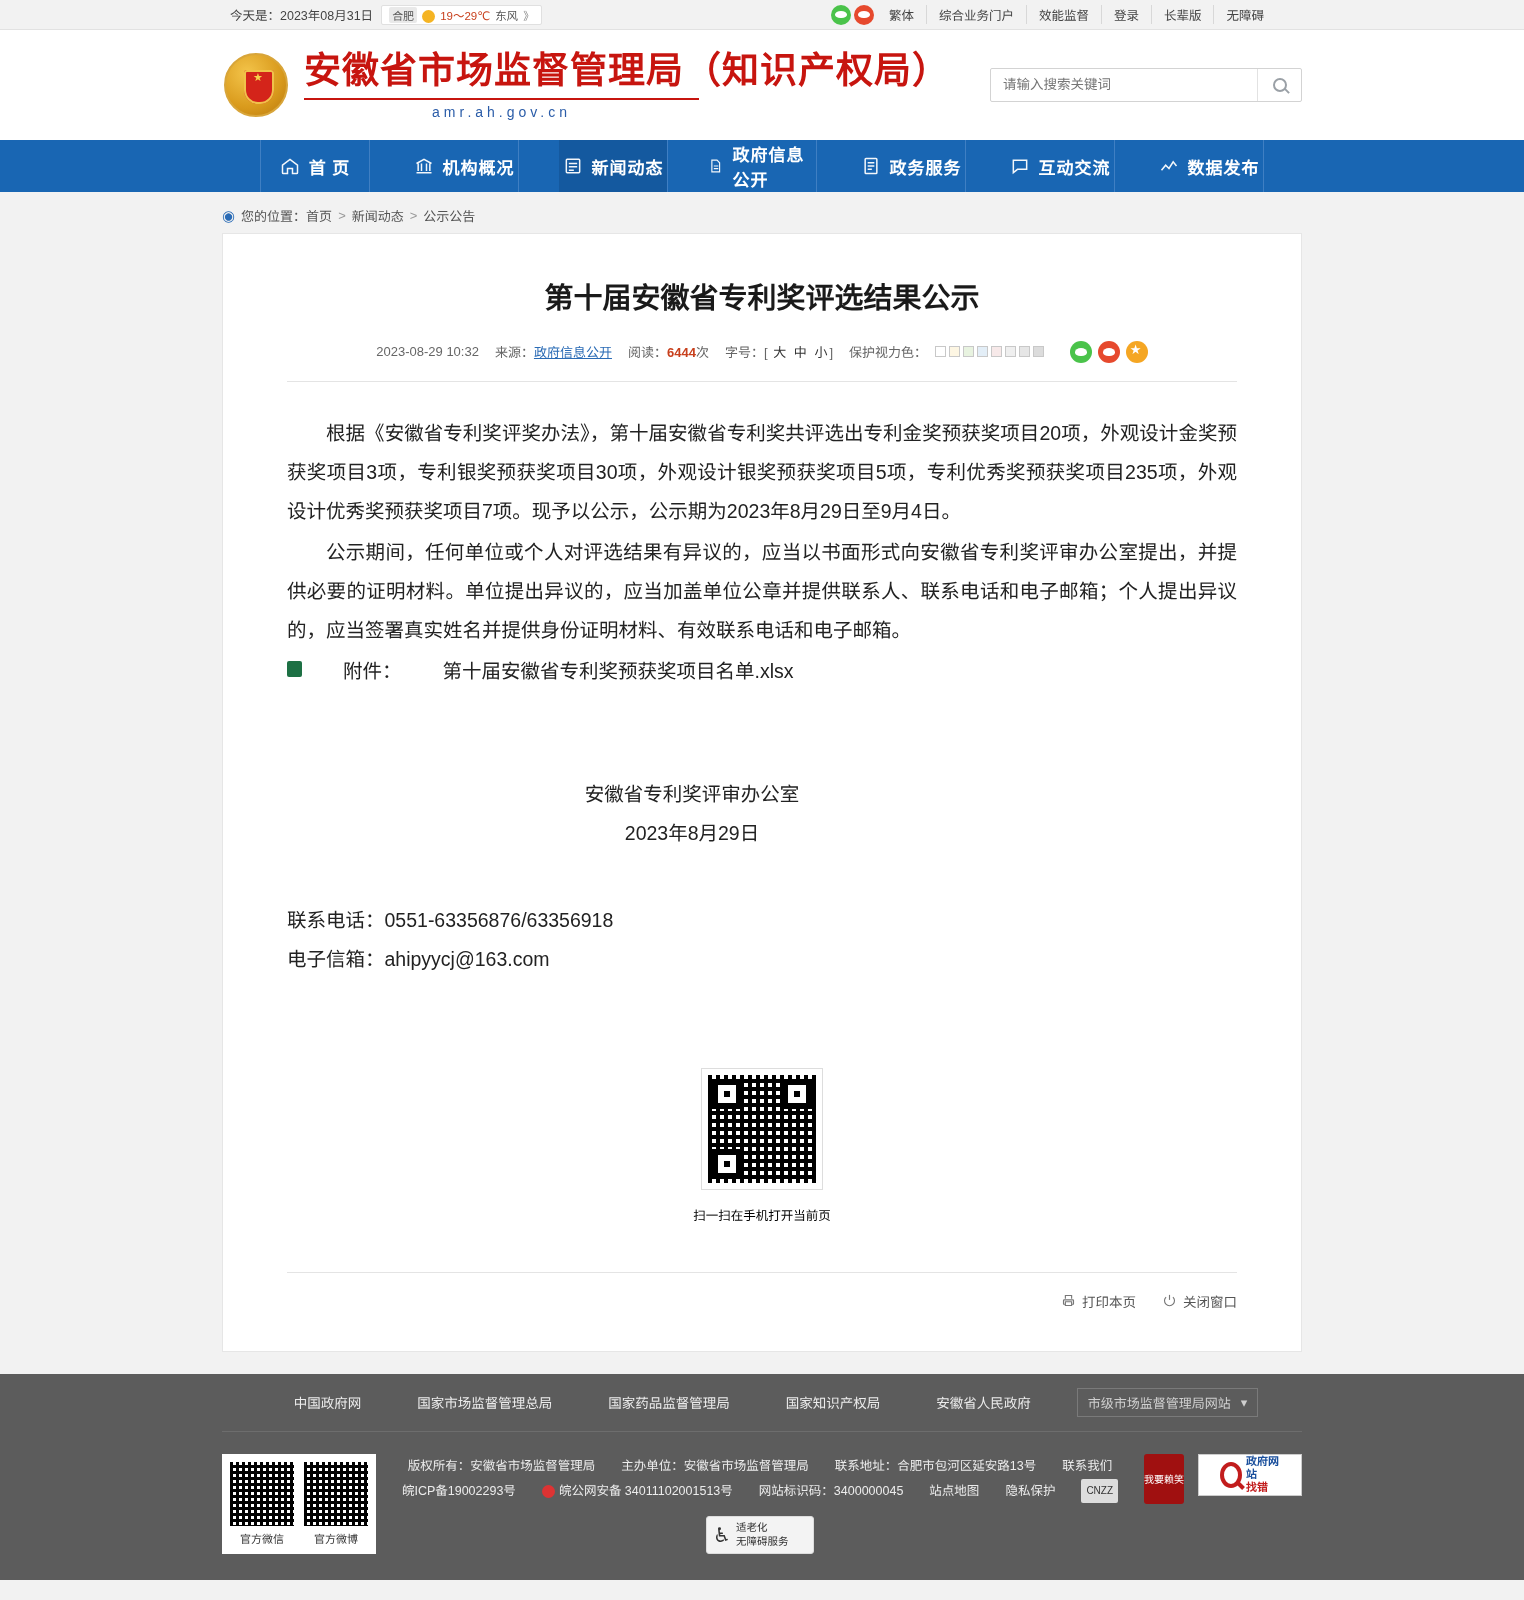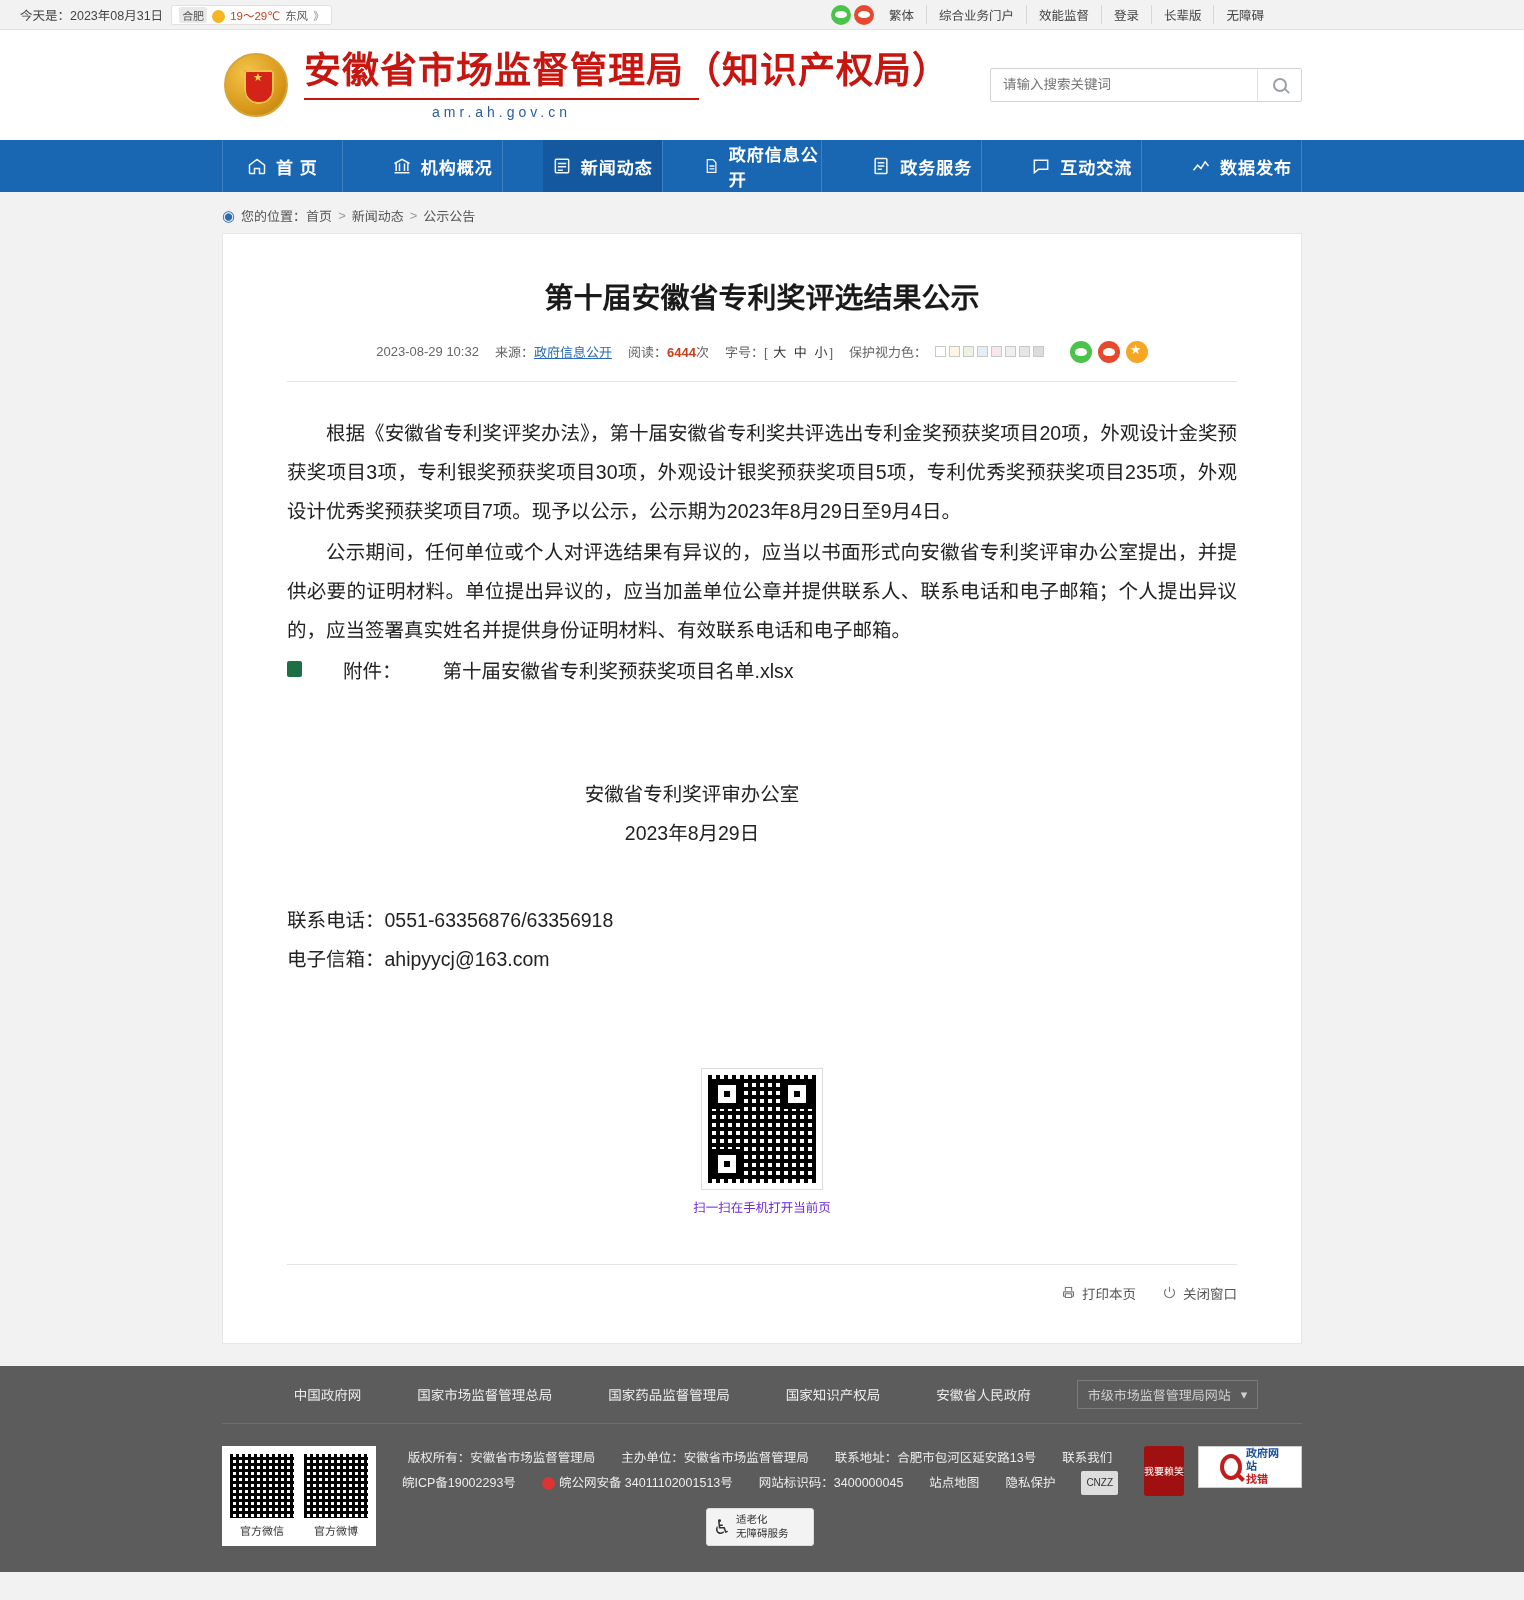--- a/index.html
+++ b/index.html
@@ -14,21 +14,21 @@
   .topbar {
     height: 30px;
     background: #f2f2f2;
     border-bottom: 1px solid #e2e2e2;
     display: flex;
     align-items: center;
     font-size: 12.5px;
     color: #444;
     padding: 0 20px;
   }
-  .topbar-left { display: flex; align-items: center; gap: 8px; }
+  .topbar-left { display: flex; align-items: center; margin-left: 210px; gap: 8px; }
   .topbar-right { margin-left: auto; display: flex; align-items: center; gap: 0; margin-right: 240px; }
   .weather-chip {
     display: flex; align-items: flex-end; gap: 5px;
     background: #fff; border: 1px solid #e0e0e0; border-radius: 2px;
     padding: 1px 7px; font-size: 11.5px; color: #555;
   }
   .weather-city { background: #e9e9e9; padding: 0 3px; border-radius: 2px; font-size: 11px;}
   .sun { width: 13px; height: 13px; border-radius: 50%; background: #f5b423; display:inline-block;}
   .temp { color: #c8401d; }
   .wind { color: #555; }
@@ -107,21 +107,21 @@
   .mag { width: 14px; height: 14px; border: 2px solid #9aa0a6; border-radius: 50%; position: relative; display:inline-block;}
   .mag::after{ content:""; position:absolute; width: 2px; height: 6px; background:#9aa0a6; right:-3px; bottom:-4px; transform: rotate(-45deg);}
 
   
   .nav {
     background: #1966b3;
     height: 52px;
     display: flex;
     justify-content: center;
   }
-  .nav-inner { display: flex; width: 1080px; gap: 40px; }
+  .nav-inner { display: flex; width: 1004px; gap: 40px; }
   .nav-item {
     flex: 1;
     display: flex; align-items: center; justify-content: center;
     gap: 9px;
     color: #fff; font-size: 17px; font-weight: bold;
     border-right: 1px solid #3f7fc3;
     cursor: pointer;
     letter-spacing: 1px;
   }
   .nav-item:first-child { border-left: 1px solid #3f7fc3; }
@@ -182,21 +182,21 @@
       repeating-linear-gradient(90deg, #000 0 4px, transparent 4px 8px),
       repeating-linear-gradient(0deg, #000 0 4px, transparent 4px 8px);
     background-size: 8px 8px, 8px 8px;
     position: relative;
   }
   .qr .fp { position: absolute; width: 30px; height: 30px; border: 6px solid #000; background: #fff; }
   .qr .fp i { position: absolute; inset: 6px; background: #000; display:block;}
   .qr .fp.tl { left: 4px; top: 4px;}
   .qr .fp.tr { right: 4px; top: 4px;}
   .qr .fp.bl { left: 4px; bottom: 4px;}
-  .qr-cap { font-size: 12.5px; color: #6d28d9; margin-top: 8px; }
+  .qr-cap { font-size: 12.5px; color: #000000; margin-top: 16px; }
 
   .foot-divider { border-top: 1px solid #e4e4e4; margin: 48px 0 18px; }
   .art-tools { display: flex; justify-content: flex-end; gap: 26px; font-size: 13.5px; color: #555; }
   .art-tools span { display: inline-flex; align-items: center; gap: 6px; cursor: pointer;}
 
   
   .footer { background: #5c5c5c; color: #e8e8e8; margin-top: 22px; padding: 0 0 26px; }
   .flinks {
     width: 1080px; margin: 0 auto; display: flex; align-items: center; justify-content: center;
     gap: 0; height: 58px; font-size: 13.5px; border-bottom: 1px solid #6d6d6d;

